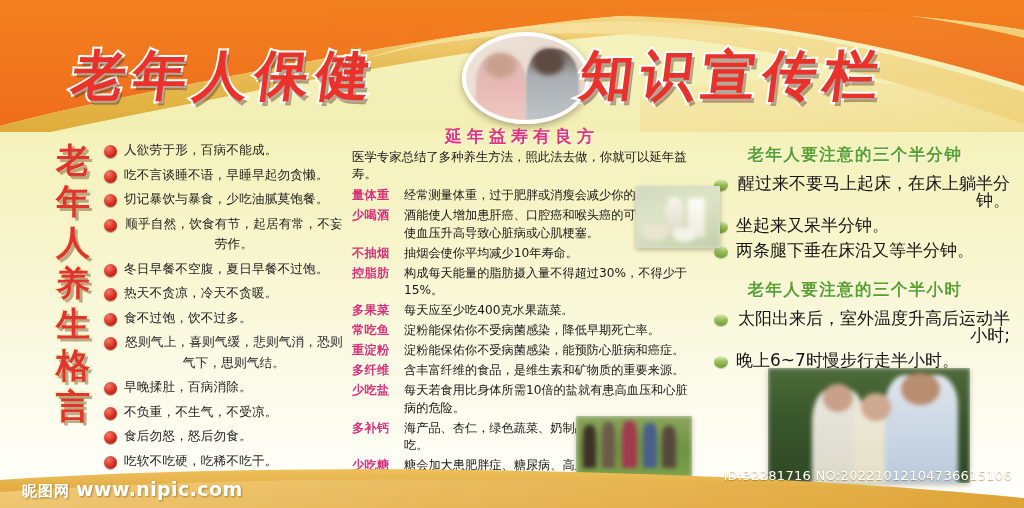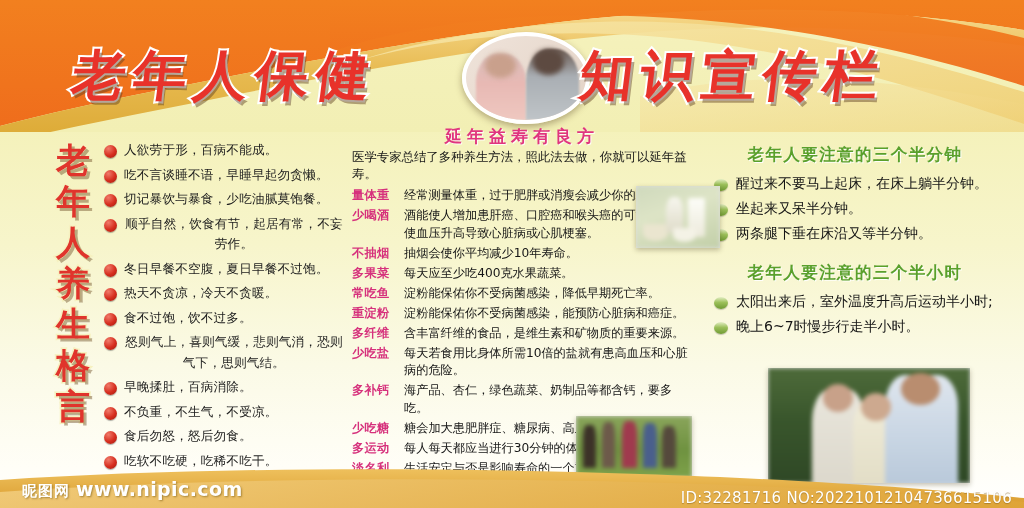--- a/index.html
+++ b/index.html
@@ -85,21 +85,21 @@
     letter-spacing:1.4px;margin-bottom:9px;
     text-shadow:1px 1px 0 rgba(255,255,255,.9);
   }
   .rhead2{margin-top:20px;}
   .rrow{display:flex;align-items:flex-start;margin-bottom:8px;padding-left:14px;}
   .gbul{
     flex:0 0 auto;width:14px;height:12px;border-radius:50%;margin-top:4px;margin-right:8px;
     background:linear-gradient(180deg,#e4eec4 0%,#9cc05a 45%,#6f9a33 100%);
     box-shadow:0 1px 1px rgba(0,0,0,.22);
   }
-  .rtxt{font-size:14px;line-height:17px;color:#141414;}
+  .rtxt{font-size:17px;line-height:17px;color:#141414;text-align:right;}
 
   
   .ph{position:absolute;overflow:hidden;box-shadow:0 2px 5px rgba(70,60,30,.33);background:#ddd;}
   .ph .blur{position:absolute;inset:0;filter:blur(2px);}
 
   #photo-dairy{left:636px;top:186px;width:84px;height:62px;}
   #photo-dairy .bg{position:absolute;inset:0;background:linear-gradient(160deg,#cfd9bc 0%,#dde4c6 40%,#c2cfa8 100%);}
   #photo-dairy .glass{position:absolute;left:62%;top:20%;width:20%;height:62%;background:linear-gradient(180deg,#fdfdf8,#eceadb);border-radius:2px;}
   #photo-dairy .jug{position:absolute;left:36%;top:18%;width:20%;height:58%;background:linear-gradient(180deg,#f7f6ee,#dedbc8);border-radius:40% 40% 18% 18%;}
   #photo-dairy .bowl{position:absolute;left:44%;top:68%;width:28%;height:22%;background:#f4f2e6;border-radius:0 0 50% 50%;}
@@ -122,21 +122,21 @@
   #photo-seniors .h2{position:absolute;left:46%;top:22%;width:15%;height:24%;border-radius:50%;background:#cda98f;}
   #photo-seniors .h3{position:absolute;left:66%;top:4%;width:19%;height:28%;border-radius:50%;background:#b98d6f;}
 
   
   .footer{position:absolute;left:0;bottom:0;width:1024px;height:42px;overflow:hidden;}
   .wm{position:absolute;left:22px;bottom:7px;display:flex;align-items:baseline;}
   .wm-logo{font-size:15px;font-weight:bold;color:#ffffff;letter-spacing:1px;
     text-shadow:1px 1px 2px rgba(120,90,20,.6);}
   .wm-url{font-size:19px;font-weight:bold;color:#ffffff;margin-left:6px;letter-spacing:.4px;
     text-shadow:1px 1px 2px rgba(120,90,20,.6);}
-  .idtxt{position:absolute;right:12px;bottom:1px;font-size:15px;color:#ffffff;letter-spacing:.3px;
+  .idtxt{position:absolute;right:12px;bottom:25px;font-size:13px;color:#ffffff;letter-spacing:.3px;
     text-shadow:0 1px 1px rgba(130,95,25,.55);}
 </style>
 </head>
 <body>
 
 <div class="poster">
 
   <div class="hdr">
     <svg width="1024" height="132" viewBox="0 0 1024 132">
       <defs>
@@ -247,20 +247,24 @@
         <div class="ckey">量体重</div>
         <div class="cval">经常测量体重，过于肥胖或消瘦会减少你的寿命。</div>
       </div>
     <div class="crow">
         <div class="ckey">少喝酒</div>
         <div class="cval">酒能使人增加患肝癌、口腔癌和喉头癌的可能，还能使血压升高导致心脏病或心肌梗塞。</div>
       </div>
     <div class="crow">
         <div class="ckey">不抽烟</div>
         <div class="cval">抽烟会使你平均减少10年寿命。</div>
+      </div>
+    <div class="crow">
+        <div class="ckey">控脂肪</div>
+        <div class="cval">构成每天能量的脂肪摄入量不得超过30%，不得少于15%。</div>
       </div>
     <div class="crow">
         <div class="ckey">多果菜</div>
         <div class="cval">每天应至少吃400克水果蔬菜。</div>
       </div>
     <div class="crow">
         <div class="ckey">常吃鱼</div>
         <div class="cval">淀粉能保佑你不受病菌感染，降低早期死亡率。</div>
       </div>
     <div class="crow">

